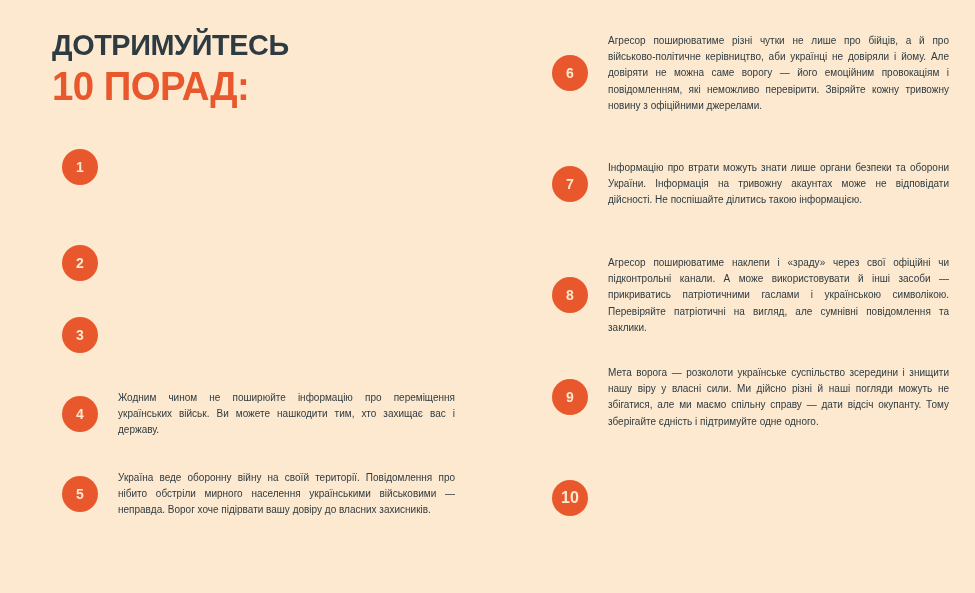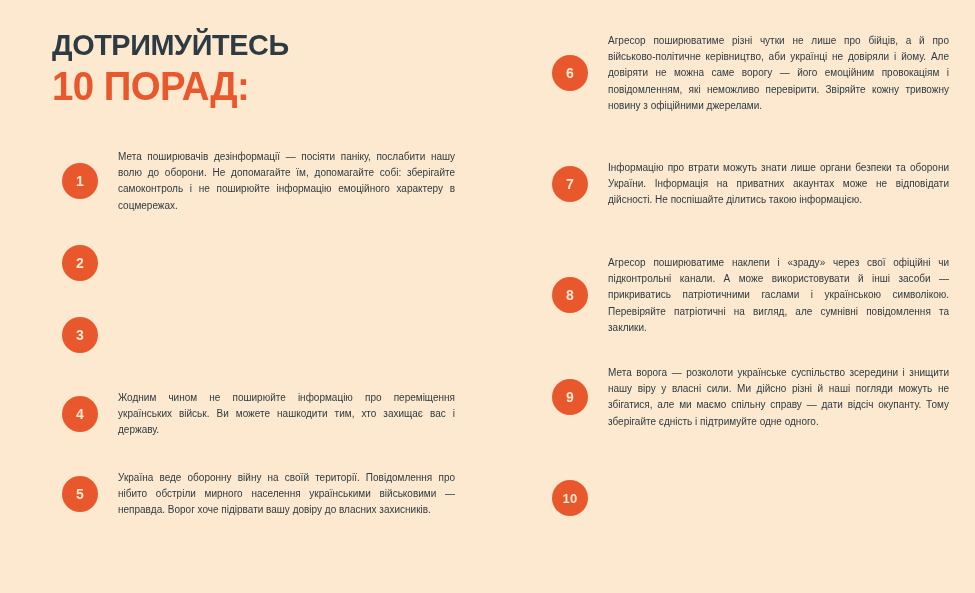--- a/index.html
+++ b/index.html
@@ -88,21 +88,21 @@
     color: #fbe8cf;
     font-size: 14px;
     font-weight: bold;
     display: flex;
     align-items: center;
     justify-content: center;
     line-height: 1;
     letter-spacing: 0.2px;
   }
   .badge.wide {
-    font-size: 13px;
+    font-size: 16px;
   }
   .tip-text {
     flex: 1 1 auto;
     margin-left: 20px;
     font-size: 10px;
     line-height: 1.62;
     color: #2f3b42;
     text-align: justify;
     text-justify: inter-word;
     hyphens: none;
@@ -131,21 +131,20 @@
 
   <div class="title-block">
     <div class="title-line1">ДОТРИМУЙТЕСЬ</div>
     <div class="title-line2">10 ПОРАД:</div>
   </div>
 
   <div class="column col-left">
 
     <div class="tip t1">
       <div class="badge">1</div>
-      <div class="tip-text">Мета поширювачів дезінформації — посіяти паніку, послабити нашу волю до оборони. Не допомагайте їм, допомагайте собі: зберігайте самоконтроль і не поширюйте інформацію емоційного характеру в соцмережах.</div>
     </div>
 
     <div class="tip t2">
       <div class="badge">2</div>
     </div>
 
     <div class="tip t3">
       <div class="badge">3</div>
     </div>
 
@@ -163,21 +162,21 @@
 
   <div class="column col-right">
 
     <div class="tip t6">
       <div class="badge">6</div>
       <div class="tip-text">Агресор поширюватиме різні чутки не лише про бійців, а й про військово-політичне керівництво, аби українці не довіряли і йому. Але довіряти не можна саме ворогу — його емоційним провокаціям і повідомленням, які неможливо перевірити. Звіряйте кожну тривожну новину з офіційними джерелами.</div>
     </div>
 
     <div class="tip t7">
       <div class="badge">7</div>
-      <div class="tip-text">Інформацію про втрати можуть знати лише органи безпеки та оборони України. Інформація на приватних акаунтах може не відповідати дійсності. Не поспішайте ділитись такою інформацією.</div>
+      <div class="tip-text">Інформацію про втрати можуть знати лише органи безпеки та оборони України. Інформація на тривожну акаунтах може не відповідати дійсності. Не поспішайте ділитись такою інформацією.</div>
     </div>
 
     <div class="tip t8">
       <div class="badge">8</div>
       <div class="tip-text">Агресор поширюватиме наклепи і «зраду» через свої офіційні чи підконтрольні канали. А може використовувати й інші засоби — прикриватись патріотичними гаслами і українською символікою. Перевіряйте патріотичні на вигляд, але сумнівні повідомлення та заклики.</div>
     </div>
 
     <div class="tip t9">
       <div class="badge">9</div>
       <div class="tip-text">Мета ворога — розколоти українське суспільство зсередини і знищити нашу віру у власні сили. Ми дійсно різні й наші погляди можуть не збігатися, але ми маємо спільну справу — дати відсіч окупанту. Тому зберігайте єдність і підтримуйте одне одного.</div>

